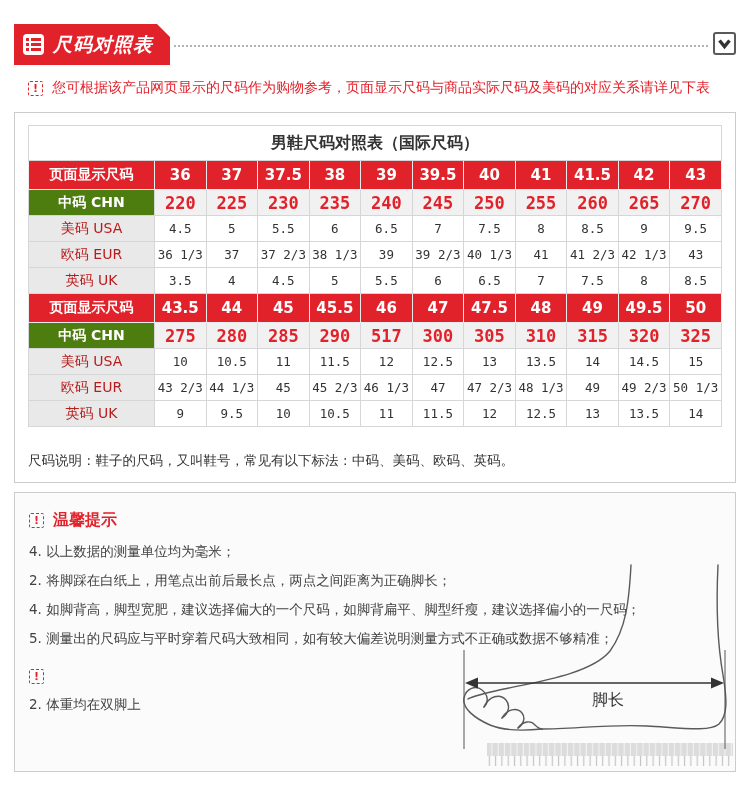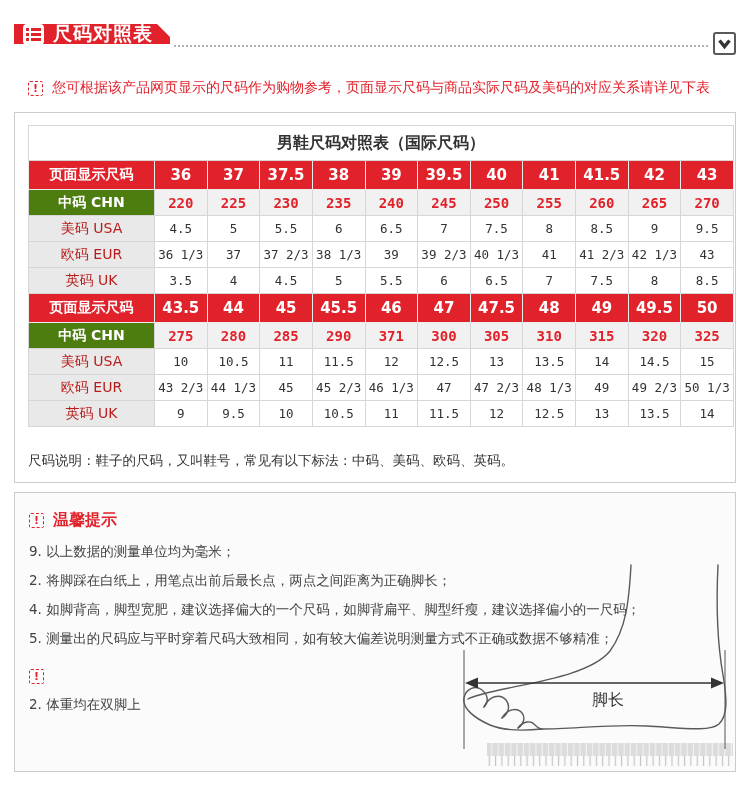--- a/index.html
+++ b/index.html
@@ -6,22 +6,23 @@
   *{ box-sizing:border-box; }
   html,body{ margin:0; padding:0; }
   body{
     width:750px; height:794px; background:#fff;
     font-family:"DejaVu Sans", sans-serif; color:#333;
   }
   
   .panel-header{ display:flex; align-items:flex-start; margin:24px 14px 0 14px; height:34px; }
   .badge{
     background:var(--red); color:#fff; display:flex; align-items:center; gap:9px;
-    height:20px; padding:0 17px 0 9px; flex:none;
+    height:41px; padding:0 17px 0 9px; flex:none;
     clip-path:polygon(0 0, calc(100% - 13px) 0, 100% 13px, 100% 100%, 0 100%);
+    font-style:italic;
   }
   .badge-icon{
     width:21px; height:21px; background:#fff; border-radius:4px;
     display:flex; flex-direction:column; justify-content:center; gap:2px; padding:0 3px;
   }
   .icon-row{ display:flex; gap:2px; align-items:center; }
   .icon-dot{ width:3px; height:3px; background:var(--red); flex:none; }
   .icon-bar{ flex:1; height:3px; background:var(--red); }
   .badge-text{ font-size:19px; font-weight:bold; letter-spacing:1px; }
   .dotted{ flex:1; height:0; border-bottom:2px dotted #b3b3b3; margin:21px 5px 0 4px; }
@@ -32,30 +33,30 @@
   }
   
   .notice{ margin:21px 14px 15px 28px; color:var(--red); font-size:14px;
     display:flex; align-items:center; gap:9px; }
   .warn-box{
     flex:none; width:15px; height:15px; border:1px dashed var(--red); border-radius:2px;
     color:var(--red); font-size:11px; font-weight:bold; line-height:13px; text-align:center;
   }
   
   .box{ margin:0 14px; border:1px solid #ccc; background:#fff; }
-  .table-box{ padding:12px 1px 11px 13px; }
+  .table-box{ padding:12px 13px 11px 13px; }
   table{ width:100%; border-collapse:collapse; table-layout:fixed; }
   th,td{ border:1px solid #d6d6d6; height:26px; text-align:center; vertical-align:middle; padding:0; overflow:hidden; }
   .tbl-title{ height:35px; font-size:16px; font-weight:bold; color:#333; background:#fff; }
   tr.row-page{ height:29px; }
   tr.row-page th{ background:var(--red); color:#fff; font-size:14px; font-weight:bold; border-color:#ececec; }
   tr.row-page td{ background:var(--red); color:#fff; font-size:15px; font-weight:bold; border-color:#ececec; }
   tr.row-chn th{ background:#4d7c0f; color:#fff; font-size:14px; font-weight:bold; }
   tr.row-chn td{ background:#f1f1f1; color:var(--red); font-weight:bold;
-    font-family:"DejaVu Sans Mono", monospace; font-size:14px; }
+    font-family:"DejaVu Sans Mono", monospace; font-size:17px; }
   tr.row-std th{ background:#e9e9e9; color:#b91c1c; font-size:14px; font-weight:normal; }
   tr.row-std td{ background:#fff; color:#333; font-family:"DejaVu Sans Mono", monospace; font-size:12.5px; }
   .footnote{ margin-top:22px; font-size:13.5px; color:#333; line-height:1.65; }
   
   .tips-box{ margin-top:9px; background:#fbfbfb; padding:15px 0 10px 14px;
     position:relative; height:280px; }
   .tip-title{ display:flex; align-items:center; gap:9px; color:var(--red);
     font-size:16px; font-weight:bold; margin:2px 0 11px 0; }
   .tip-title.small{ font-size:15px; margin-top:21px; }
   .tip-item{ font-size:13.5px; color:#424242; line-height:1.4; margin:10px 0; }
@@ -192,21 +193,21 @@
             <td>49</td>
             <td>49.5</td>
             <td>50</td>
           </tr>
           <tr class="row-chn">
             <th>中码 CHN</th>
             <td>275</td>
             <td>280</td>
             <td>285</td>
             <td>290</td>
-            <td>371</td>
+            <td>517</td>
             <td>300</td>
             <td>305</td>
             <td>310</td>
             <td>315</td>
             <td>320</td>
             <td>325</td>
           </tr>
           <tr class="row-std">
             <th>美码 USA</th>
             <td>10</td>
@@ -255,21 +256,21 @@
       <div>尺码说明：鞋子的尺码，又叫鞋号，常见有以下标法：中码、美码、欧码、英码。</div>
     </div>
   </div>
 
   <div class="box tips-box">
     <div class="tip-title">
       <span class="warn-box">!</span>
       <span>温馨提示</span>
     </div>
     <div>
-        <div class="tip-item">9. 以上数据的测量单位均为毫米；</div>
+        <div class="tip-item">4. 以上数据的测量单位均为毫米；</div>
         <div class="tip-item">2. 将脚踩在白纸上，用笔点出前后最长点，两点之间距离为正确脚长；</div>
         <div class="tip-item">4. 如脚背高，脚型宽肥，建议选择偏大的一个尺码，如脚背扁平、脚型纤瘦，建议选择偏小的一尺码；</div>
         <div class="tip-item">5. 测量出的尺码应与平时穿着尺码大致相同，如有较大偏差说明测量方式不正确或数据不够精准；</div>
       </div>
 
     <div class="tip-title small">
       <span class="warn-box">!</span>
     </div>
     <div>
         <div class="tip-item">2. 体重均在双脚上</div>

